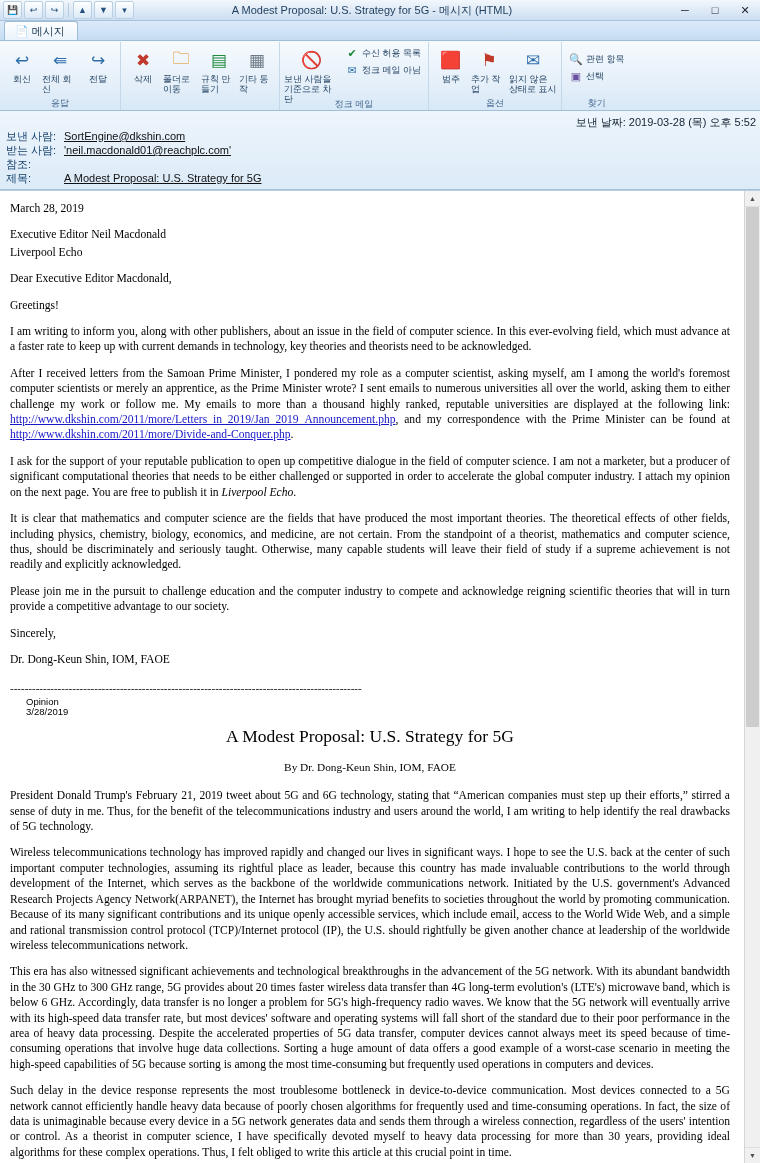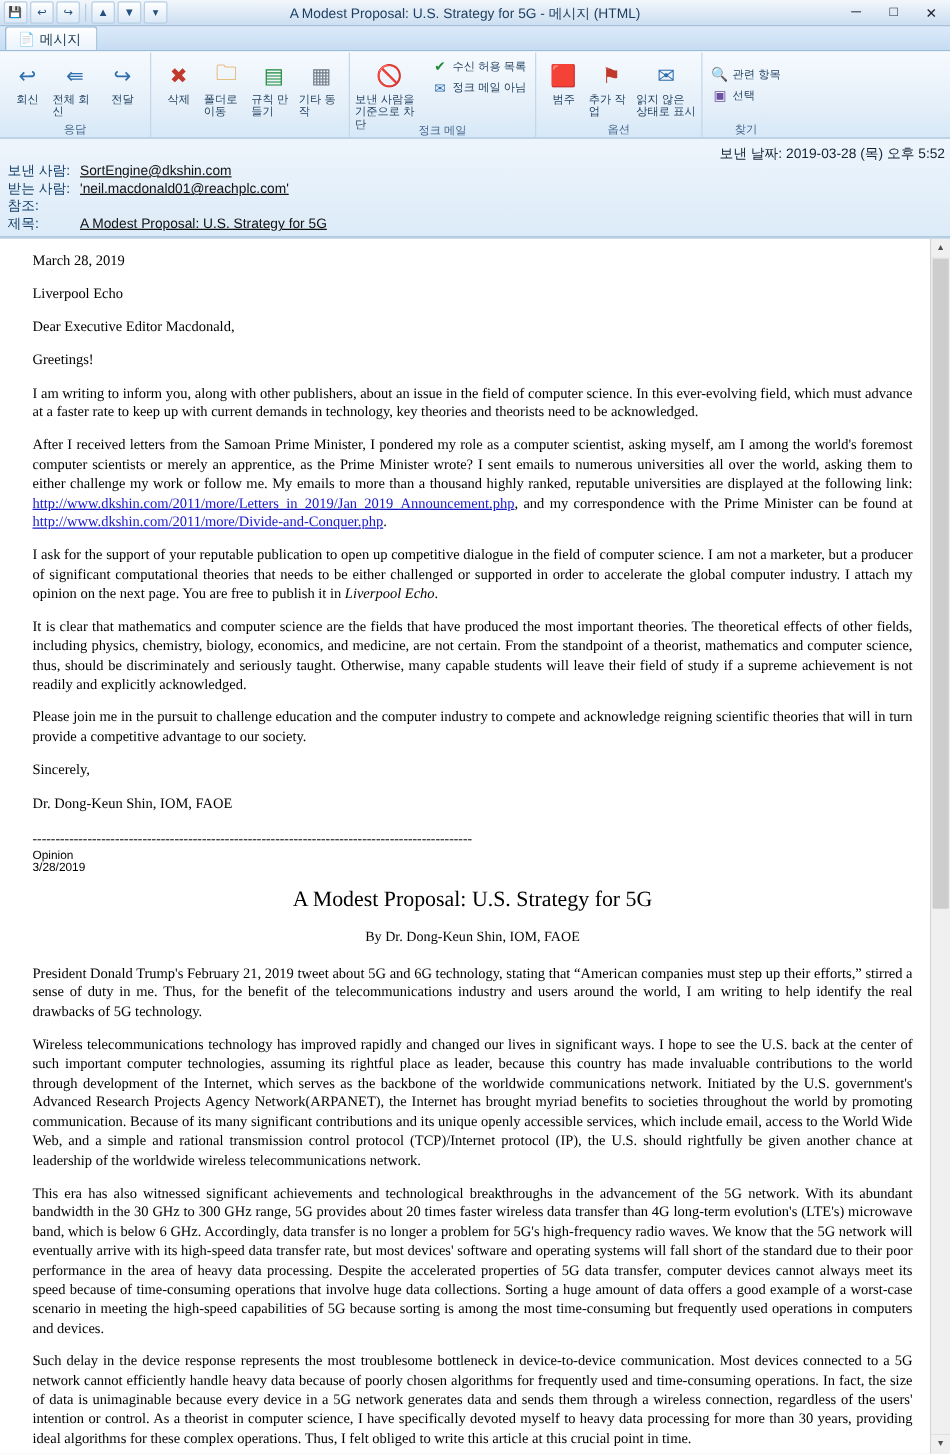--- a/index.html
+++ b/index.html
@@ -175,42 +175,42 @@
   
   .bodywrap {
     flex: 1;
     background: #ffffff;
     display: flex;
     overflow: hidden;
     border-top: 1px solid #b9cde0;
   }
   .mailbody {
     flex: 1;
-    padding: 10px 14px 8px 26px;
+    padding: 10px 14px 8px 10px;
     font-family: "Liberation Serif", serif;
     font-size: 11.6px;
     line-height: 1.33;
     color: #000;
     overflow: hidden;
     text-align: justify;
   }
   .mailbody p { margin: 0 0 11px 0; }
   a.link { color: #1818c8; text-decoration: underline; }
   .sep-dashes {
     font-family: "Liberation Serif", serif;
     font-size: 11px;
     letter-spacing: 0px;
     margin: 14px 0 0 0;
     color:#000;
   }
   .opinion-meta {
     font-family: "Liberation Sans", sans-serif;
     font-size: 9.5px;
     line-height: 11px;
-    margin: 0 0 6px 0;
+    margin: 0 0 6px 16px;
   }
   .article-title {
     text-align: center;
     font-family: "Liberation Serif", serif;
     font-size: 17.5px;
     margin: 8px 0 12px 0;
     font-weight: normal;
   }
   .article-byline {
     text-align: center;
@@ -394,20 +394,21 @@
       <span>보낸 날짜:</span>
       <span>2019-03-28 (목) 오후 5:52</span>
     </div>
   </div>
 
   <div class="bodywrap">
     <div class="mailbody">
 
       <p>March 28, 2019</p>
 
+      <p style="margin-bottom:2px">Executive Editor Neil Macdonald</p>
       <p>Liverpool Echo</p>
 
       <p>Dear Executive Editor Macdonald,</p>
       <p>Greetings!</p>
 
       <p>I am writing to inform you, along with other publishers, about an issue in the field of computer science. In this ever-evolving field, which must advance at a faster rate to keep up with current demands in technology, key theories and theorists need to be acknowledged.</p>
 
       <p><span>After I received letters from the Samoan Prime Minister, I pondered my role as a computer scientist, asking myself, am I among the world's foremost computer scientists or merely an apprentice, as the Prime Minister wrote? I sent emails to numerous universities all over the world, asking them to either challenge my work or follow me. My emails to more than a thousand highly ranked, reputable universities are displayed at the following link: </span><a class="link" href="#">http://www.dkshin.com/2011/more/Letters_in_2019/Jan_2019_Announcement.php</a><span>, and my correspondence with the Prime Minister can be found at </span><a class="link" href="#">http://www.dkshin.com/2011/more/Divide-and-Conquer.php</a><span>.</span></p>
 
       <p><span>I ask for the support of your reputable publication to open up competitive dialogue in the field of computer science. I am not a marketer, but a producer of significant computational theories that needs to be either challenged or supported in order to accelerate the global computer industry. I attach my opinion on the next page. You are free to publish it in </span><em>Liverpool Echo</em><span>.</span></p>

